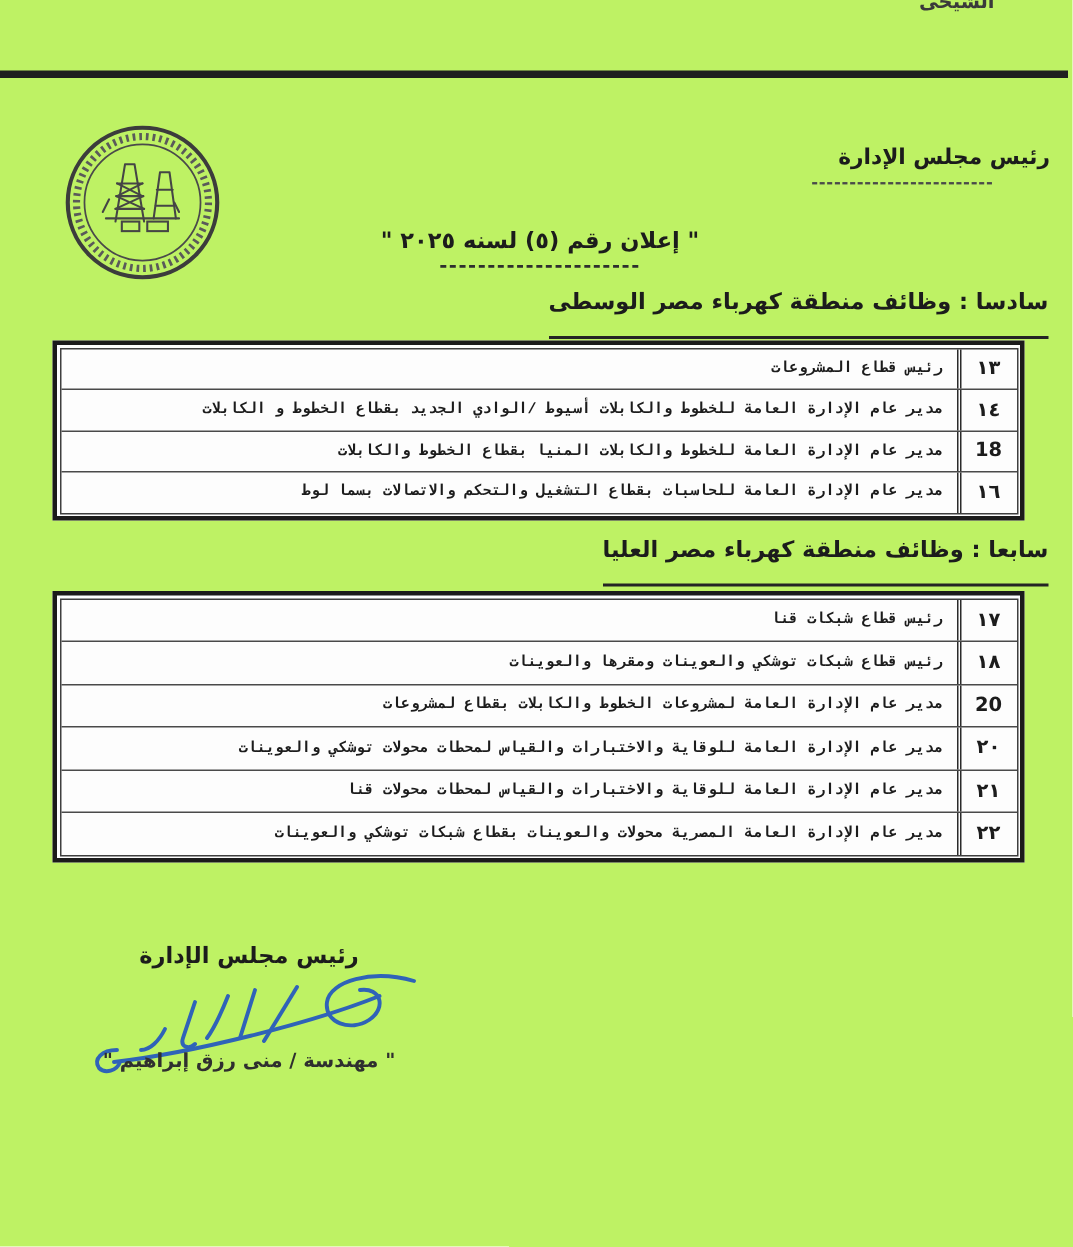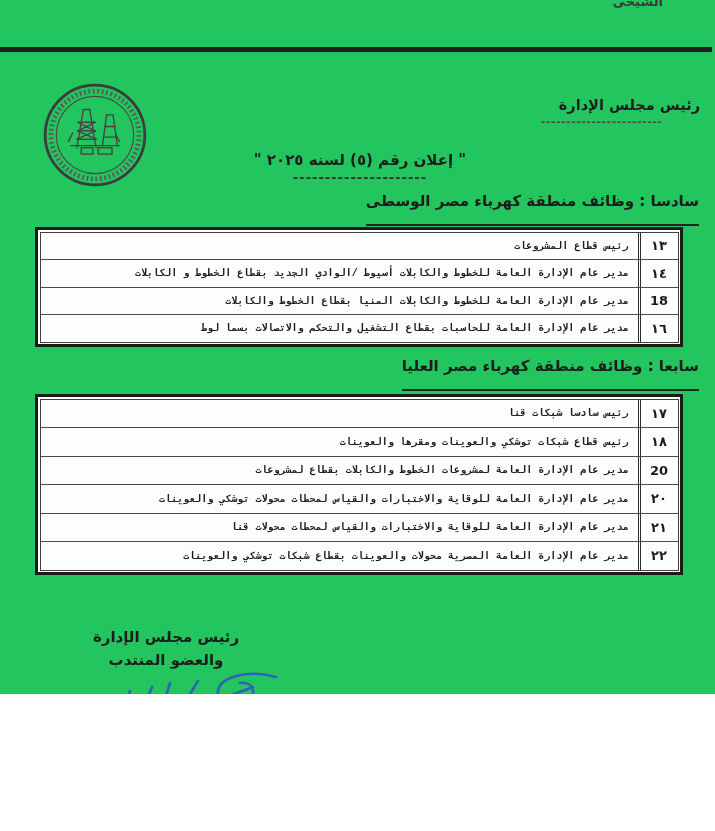--- a/index.html
+++ b/index.html
@@ -1,23 +1,23 @@
 <!DOCTYPE html>
 <html lang="ar" dir="rtl"><head>
 <meta charset="utf-8">
 <style>
   * { margin: 0; padding: 0; box-sizing: border-box; }
   html, body { background: #ffffff; }
   body { font-family: "DejaVu Sans", sans-serif; }
   .page {
     position: relative;
     width: 715px;
-    height: 694px;
+    height: 831px;
     margin: 0 auto;
-    background: #22c55e;
+    background: #bef264;
     overflow: hidden;
     color: #1c1c1c;
     direction: rtl;
   }
 
   
   .top-cut {
     position: absolute;
     top: -6px;
     right: 52px;
@@ -213,21 +213,21 @@
       </div>
     </div>
   </div>
 
   <div class="sec-title sec-7">سابعا : وظائف منطقة كهرباء مصر العليا</div>
 
   <div class="jobs-table tbl-2">
     <div class="tbl-inner">
       <div class="t-row">
         <div class="num-cell">١٧</div>
-        <div class="job-cell">رئيس سادسا شبكات قنا</div>
+        <div class="job-cell">رئيس قطاع شبكات قنا</div>
       </div>
       <div class="t-row">
         <div class="num-cell">١٨</div>
         <div class="job-cell">رئيس قطاع شبكات توشكي والعوينات ومقرها والعوينات</div>
       </div>
       <div class="t-row">
         <div class="num-cell">20</div>
         <div class="job-cell">مدير عام الإدارة العامة لمشروعات الخطوط والكابلات بقطاع لمشروعات</div>
       </div>
       <div class="t-row">
@@ -240,21 +240,20 @@
       </div>
       <div class="t-row">
         <div class="num-cell">٢٢</div>
         <div class="job-cell">مدير عام الإدارة العامة المصرية محولات والعوينات بقطاع شبكات توشكي والعوينات</div>
       </div>
     </div>
   </div>
 
   <div class="sig-block">
     <div class="sig-line1">رئيس مجلس الإدارة</div>
-    <div class="sig-line2">والعضو المنتدب</div>
     <svg class="sig-svg" width="236" height="78" viewBox="0 0 236 78">
       <g fill="none" stroke="#2f63b8" stroke-width="2.6" stroke-linecap="round" stroke-linejoin="round">
         <path d="M228 12 C200 4, 172 12, 170 26 C168 40, 186 46, 198 38 C210 30, 206 16, 192 18"></path>
         <path d="M205 22 C160 40, 80 60, 28 66"></path>
         <path d="M150 16 L128 52"></path>
         <path d="M122 18 L112 50"></path>
         <path d="M104 22 C100 32, 96 42, 90 50"></path>
         <path d="M82 26 L74 50 C72 56, 78 58, 82 54"></path>
         <path d="M62 44 C58 52, 52 58, 46 58"></path>
         <path d="M30 58 C20 58, 14 64, 18 70 C22 74, 30 72, 32 66"></path>

